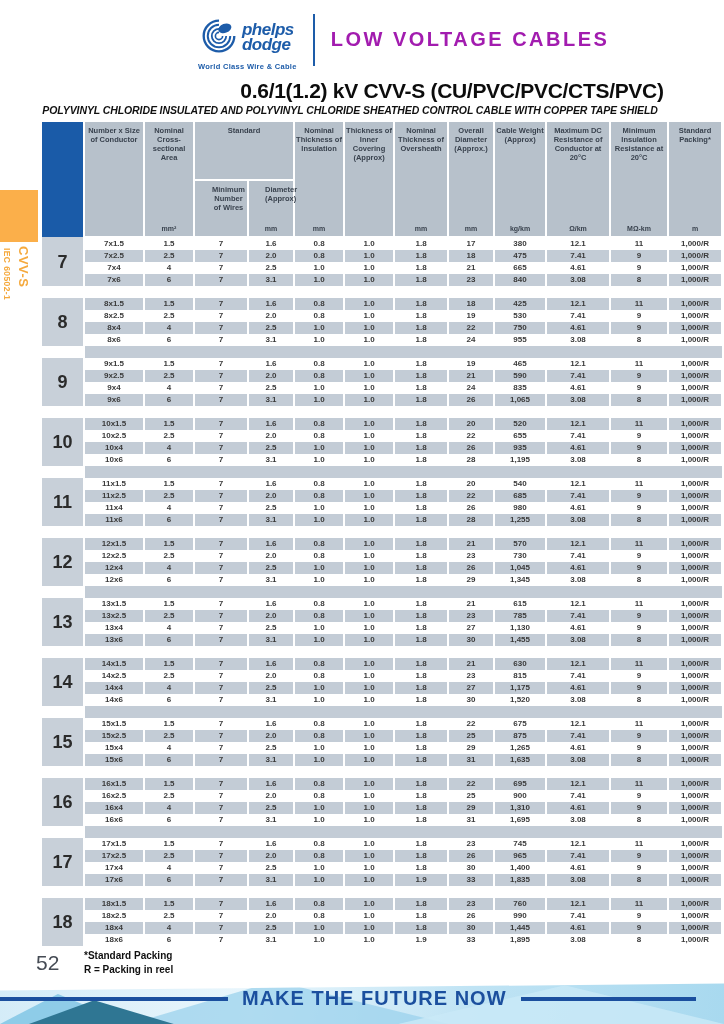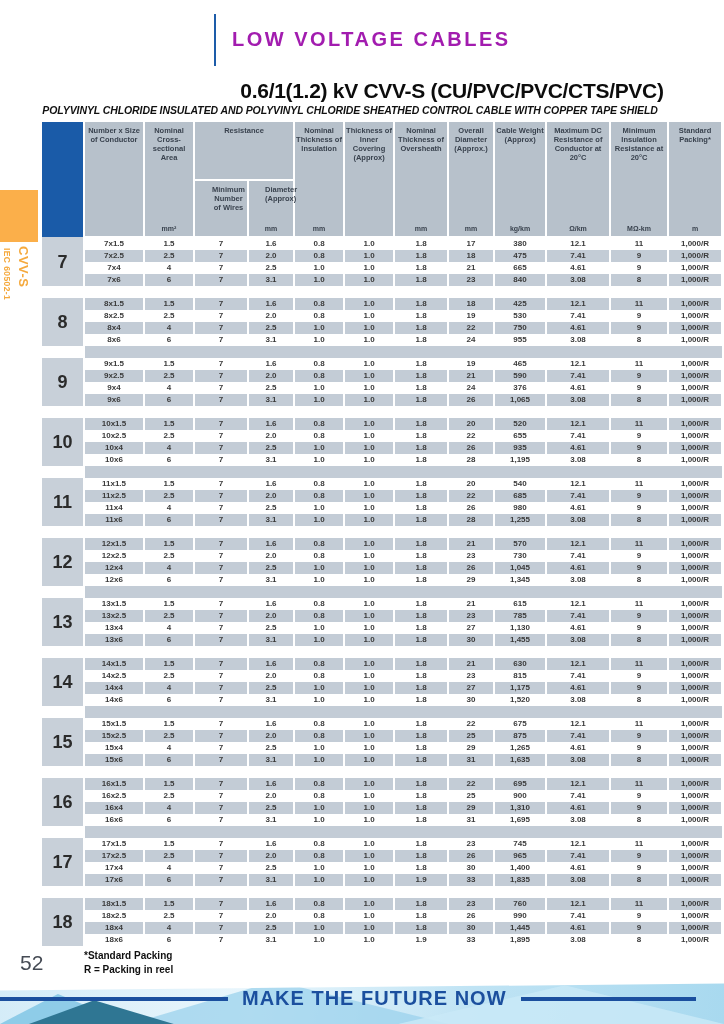--- a/index.html
+++ b/index.html
@@ -52,21 +52,21 @@
   tr.r-white td { background:#ffffff; }
   .doc-table td.g-num { background:#c8d0d9; font-size:18px; font-weight:bold;
     color:#2b2b2b; vertical-align:middle; line-height:1; }
   tr.sep { height:13px; }
   tr.sep td { border:none; }
   tr.sep td.sep-left { background:#fff; border-right:2px solid #fff; }
   tr.sep-gray td.sep-band { background:#c3ccd6; }
   tr.sep-white td.sep-band { background:#fff; }
 
   
-  .page-num { position:absolute; left:20px; top:951px; font-size:21px; color:#454b54; z-index:4; }
+  .page-num { position:absolute; left:36px; top:951px; font-size:21px; color:#454b54; z-index:4; }
   .notes { position:absolute; left:84px; top:949px; font-size:10px; color:#101010;
     font-weight:bold; line-height:1.35; z-index:4; }
   .slogan-row { position:absolute; top:987px; left:0; width:696px;
     display:flex; align-items:center; z-index:3;text-align:right; }
   .rule { height:4px; background:#1b4f9e; }
   .rule-left { width:228px; }
   .rule-right { flex:1; }
   .slogan-text { padding:0 14px; font-size:20px; font-weight:800; color:#1b4f9e; letter-spacing:1px; }
 
   .bottom-art { position:absolute; left:0; top:981px; width:724px; height:43px;
@@ -76,20 +76,40 @@
   .bottom-art .poly { position:absolute; inset:0; }
   .poly-a { background:#9bd2ec; clip-path:polygon(18% 100%, 38% 0, 62% 100%); opacity:.75; }
   .poly-b { background:#c9e9f7; clip-path:polygon(55% 100%, 78% 10%, 100% 100%); opacity:.85; }
   .poly-c { background:#2f7693; clip-path:polygon(4% 100%, 13% 45%, 24% 100%); }
   .poly-d { background:#7cc3e4; clip-path:polygon(0 100%, 8% 30%, 18% 100%); opacity:.8; }
 </style>
 </head>
 <body>
 
 <div class="brand">
+  <div class="logo">
+    <div class="logo-top">
+      <span>
+        <svg width="36" height="36" viewBox="0 0 40 40">
+          <g fill="none" stroke="#1d5ca9">
+            <path d="M20 3 A17 17 0 1 0 37 20" stroke-width="2.6"></path>
+            <path d="M20 7.5 A12.5 12.5 0 1 0 32.5 20" stroke-width="2.2"></path>
+            <path d="M20 12 A8 8 0 1 0 28 20" stroke-width="2"></path>
+            <path d="M20 16 A4 4 0 1 0 24 20" stroke-width="1.8"></path>
+          </g>
+          <ellipse cx="26.5" cy="11.5" rx="7.5" ry="5" fill="#1d5ca9" transform="rotate(-20 26.5 11.5)"></ellipse>
+        </svg>
+      </span>
+      <span class="logo-word">
+        <div>phelps</div>
+        <div>dodge</div>
+      </span>
+    </div>
+    <div class="logo-tagline">World Class  Wire &amp; Cable</div>
+  </div>
   <div class="brand-divider"></div>
   <div class="category">LOW VOLTAGE CABLES</div>
 </div>
 
 <div class="title">0.6/1(1.2) kV CVV-S (CU/PVC/PVC/CTS/PVC)</div>
 <div class="subtitle">POLYVINYL CHLORIDE INSULATED AND POLYVINYL CHLORIDE SHEATHED CONTROL CABLE WITH COPPER TAPE SHIELD</div>
 
 <div class="orange-block"></div>
 <div class="side-product">CVV-S</div>
 <div class="side-standard">IEC 60502-1</div>
@@ -108,21 +128,21 @@
     <col style="width:52px">
       <col style="width:64px">
       <col style="width:58px">
     <col style="width:54px">
   </colgroup>
   <thead>
     <tr class="h-main">
       <th class="c-blue" rowspan="3"></th>
       <th rowspan="2">Number x Size of Conductor</th>
       <th rowspan="2">Nominal Cross- sectional Area</th>
-      <th colspan="2" class="conductor">Resistance</th>
+      <th colspan="2" class="conductor">Standard</th>
       <th rowspan="2">Nominal Thickness of Insulation</th>
       <th rowspan="2">Thickness of Inner Covering (Approx)</th>
       <th rowspan="2">Nominal Thickness of Oversheath</th>
       <th rowspan="2">Overall Diameter (Approx.)</th>
       <th rowspan="2">Cable Weight (Approx)</th>
       <th rowspan="2">Maximum DC Resistance of Conductor at 20°C</th>
       <th rowspan="2">Minimum Insulation Resistance at 20°C</th>
       <th rowspan="2">Standard Packing*</th>
     </tr>
     <tr class="h-sub">
@@ -298,21 +318,21 @@
       </tr>
       <tr class="r-white">
         <td>9x4</td>
         <td>4</td>
         <td>7</td>
         <td>2.5</td>
         <td>1.0</td>
         <td>1.0</td>
         <td>1.8</td>
         <td>24</td>
-        <td>376</td>
+        <td>835</td>
         <td>4.61</td>
         <td>9</td>
         <td>1,000/R</td>
       </tr>
       <tr class="r-gray">
         <td>9x6</td>
         <td>6</td>
         <td>7</td>
         <td>3.1</td>
         <td>1.0</td>

